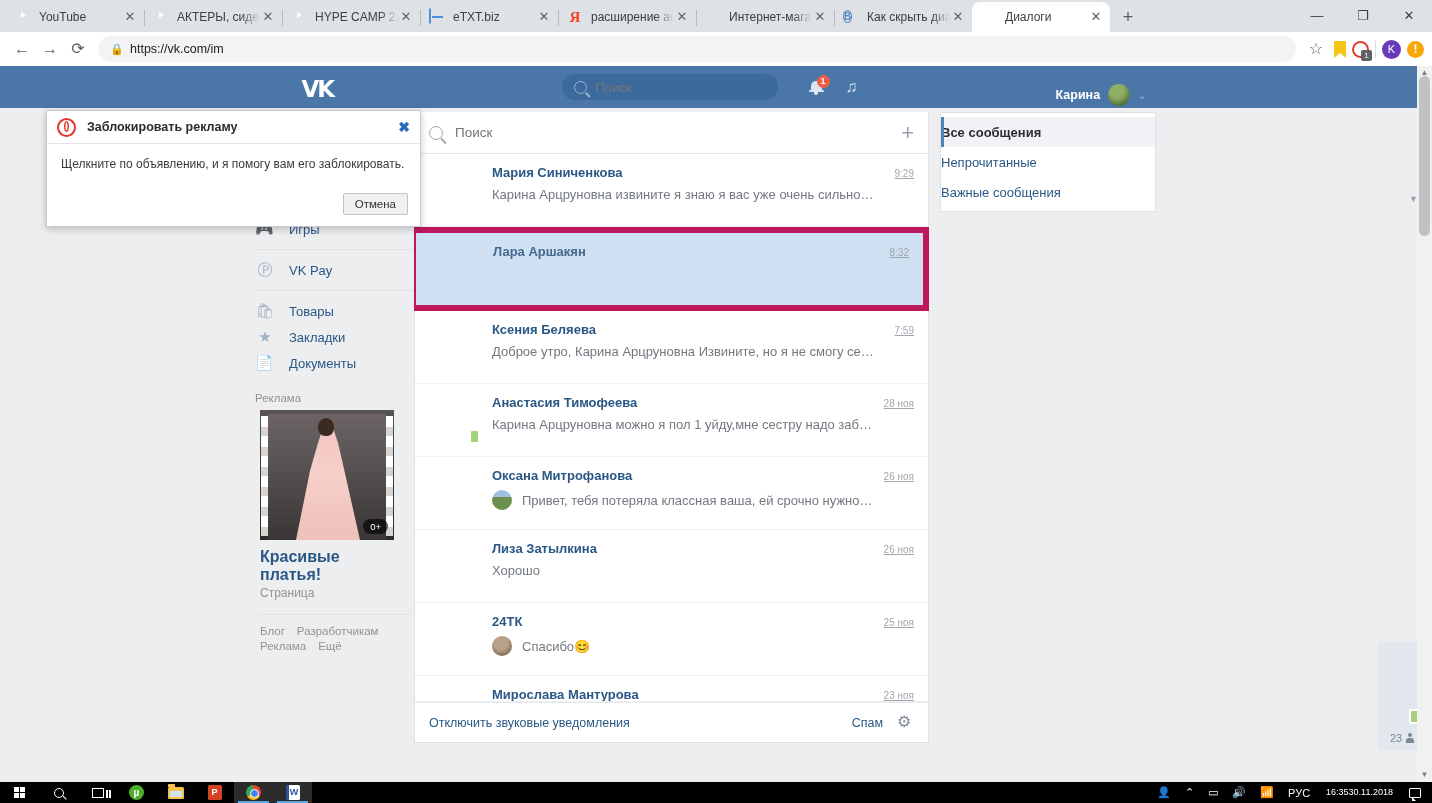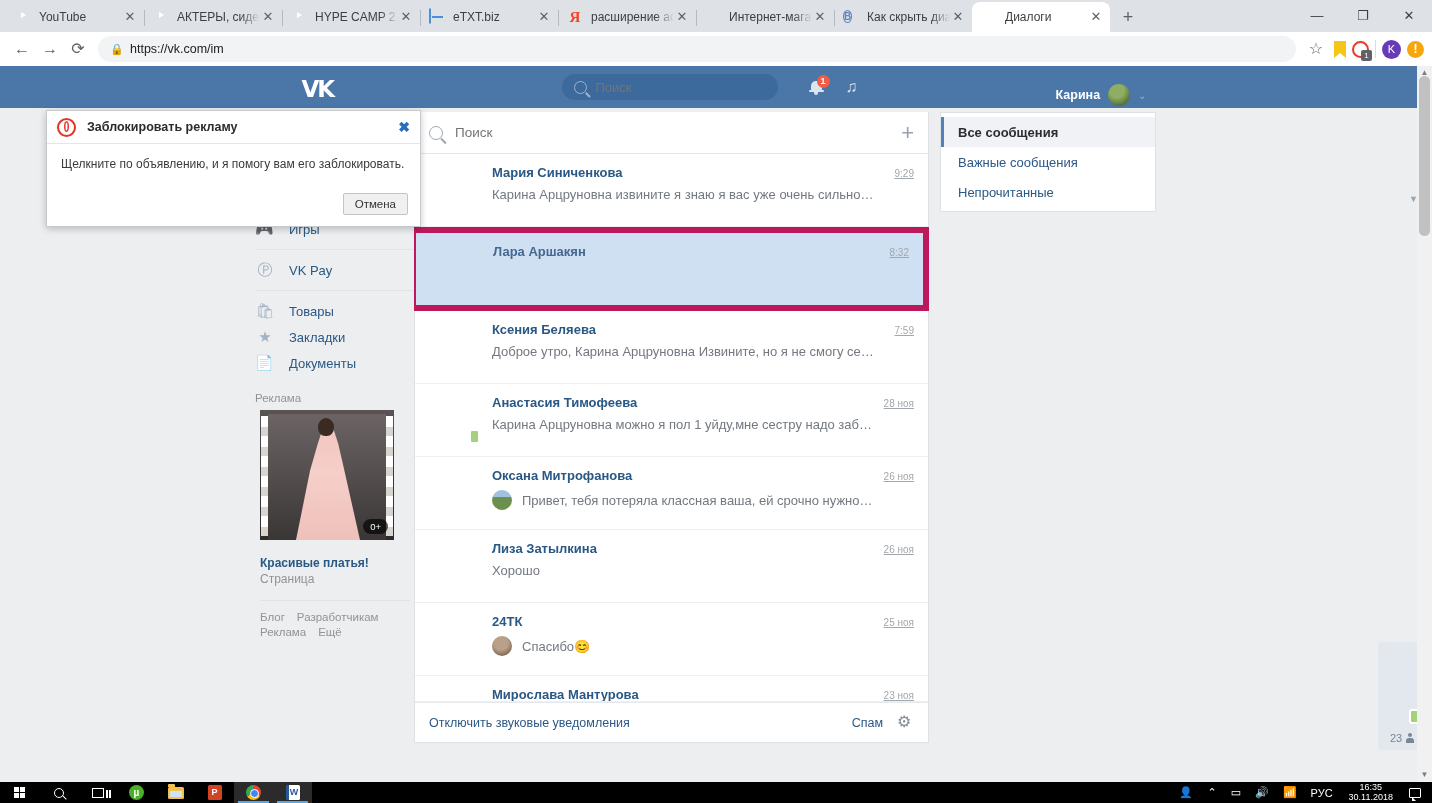--- a/index.html
+++ b/index.html
@@ -107,21 +107,21 @@
   .adv-img .lampL { position:absolute; left:1px; top:6px; width:7px; height:120px;
       background: repeating-linear-gradient(180deg,#fff 0 11px, #d8d4d0 11px 20px); }
   .adv-img .lampR { position:absolute; right:1px; top:6px; width:7px; height:120px;
       background: repeating-linear-gradient(180deg,#fff 0 11px, #d8d4d0 11px 20px); }
   .adv-img .dress { position:absolute; left:36px; top:18px; width:64px; height:112px;
       background: linear-gradient(180deg,#f3c5c0 0%, #f6cfc9 40%, #efc0ba 100%);
       clip-path: polygon(42% 0, 58% 0, 66% 14%, 74% 34%, 100% 100%, 0 100%, 22% 38%, 34% 14%); }
   .adv-img .head { position:absolute; left:58px; top:8px; width:16px; height:18px; border-radius:50% 50% 45% 45%; background:#3a2a22; }
   .adv-badge { position:absolute; right:6px; bottom:6px; background:rgba(0,0,0,.66); color:#fff; font-size:9.5px;
                border-radius:9px; padding:2px 7px; }
-  .adv-name { font-size:12px; color:#2a5885; font-weight:bold; margin-top:16px; }
+  .adv-name { font-size:16px; color:#2a5885; font-weight:bold; margin-top:8px; }
   .adv-sub { font-size:12px; color:#939393; margin-top:2px; }
   .foot-div { height:1px; background:#e0e2e6; margin:14px 0 10px 0; width:150px; }
   .footlinks { display:flex; gap:12px; font-size:11.5px; color:#939393; flex-wrap:wrap; width:170px; row-gap:3px; }
 
   
   .dlg { position:absolute; left:414px; top:46px; width:515px; background:#fff; border:1px solid #dfe1e5; border-top:0; }
   .dlg-search { height:42px; display:flex; align-items:center; padding:0 14px; border-bottom:1px solid #e7e8ec; }
   .dlg-search .sicon { width:14px; height:14px; border:1.8px solid #a0a8b0; border-radius:50%; position:relative; margin-right:12px; flex:0 0 14px; }
   .dlg-search .sicon:after { content:""; position:absolute; right:-5px; bottom:-3px; width:7px; height:1.8px; background:#a0a8b0; transform:rotate(45deg); }
   .dlg-search input { border:0; outline:0; flex:1 1 auto; font-size:13.5px; color:#828282; font-family:"Liberation Sans",sans-serif; }
@@ -143,21 +143,21 @@
              display:flex; align-items:center; }
   .mini-av { width:20px; height:20px; border-radius:50%; flex:0 0 20px; margin-right:10px; overflow:hidden; }
 
   .dlg-foot { height:40px; display:flex; align-items:center; padding:0 14px; border-top:1px solid #e7e8ec; background:#fff; }
   .dlg-foot .mute { font-size:12.5px; color:#2a5885; }
   .dlg-foot .spam { margin-left:auto; font-size:12.5px; color:#2a5885; }
   .gear { margin-left:14px; width:17px; height:17px; color:#818c99; font-size:16px; line-height:16px; }
 
   
   .filters { position:absolute; left:940px; top:46px; width:216px; background:#fff; border:1px solid #dfe1e5; padding:4px 0; }
-  .f-item { height:30px; display:flex; align-items:center; padding-left:17px; font-size:13px; color:#2a5885; position:relative; }
+  .f-item { height:30px; display:flex; align-items:center; font-size:13px; color:#2a5885; position:relative; }
   .f-item.active { background:#f0f2f5; color:#2c2d2e; font-weight:bold; }
   .f-item.active:before { content:""; position:absolute; left:0; top:0; bottom:0; width:3px; background:#5281b7; }
 
   
   .onlinew { position:absolute; right:6px; top:576px; width:48px; background:#e3e8ee; border-radius:4px; padding:8px 0 4px 0;
              display:flex; flex-direction:column; align-items:center; gap:7px; }
   .onlinew .ow-av { width:34px; height:34px; border-radius:50%; position:relative; overflow:visible; }
   .onlinew .ow-av .inner { width:34px; height:34px; border-radius:50%; overflow:hidden; }
   .onlinew .ow-count { font-size:11px; color:#7a8694; display:flex; align-items:center; gap:4px; padding-bottom:2px; }
   .ow-person { width:8px; height:10px; position:relative; }
@@ -201,21 +201,21 @@
   .folder:after { content:""; position:absolute; left:2px; top:4px; right:2px; bottom:1.5px; background:#cfe3f2; }
   .ppt { width:14px; height:15px; background:#d04423; border-radius:1.5px; color:#fff; font-size:9px; font-weight:bold;
          line-height:15px; text-align:center; }
   .chromei { width:15px; height:15px; border-radius:50%;
         background: conic-gradient(#ea4335 0 33%, #fbbc05 33% 66%, #34a853 66% 100%); position:relative; }
   .chromei:after { content:""; position:absolute; left:4px; top:4px; width:7px; height:7px; border-radius:50%; background:#4285f4; border:1px solid #fff; }
   .wordi { width:14px; height:15px; background:#fff; border-radius:1.5px; color:#2b579a; font-size:9px; font-weight:bold;
            line-height:15px; text-align:center; border-left:3px solid #2b579a; }
   .tray { margin-left:auto; display:flex; align-items:center; gap:0; padding-right:4px; color:#fff; font-size:11px; }
   .tray > div { padding:0 7px; height:21px; display:flex; align-items:center; justify-content:center; }
-  .clock { flex-direction:column; line-height:9.5px; font-size:9px; text-align:center; padding:0 9px !important; }
+  .clock { flex-direction:row; line-height:9.5px; font-size:9px; text-align:center; padding:0 9px !important; }
   .notif-sq { width:12px; height:10px; border:1.3px solid #fff; border-radius:1px; position:relative; }
   .notif-sq:after { content:""; position:absolute; left:2px; bottom:-4px; border-left:4px solid #fff; border-top:4px solid transparent; }
 </style>
 </head>
 <body>
 
 <div id="app">
 
   <div class="browser">
 
@@ -493,24 +493,24 @@
           <span class="spam">Спам</span>
           <span class="gear">⚙</span>
         </div>
       </div>
 
       <div class="filters">
         <div class="f-item active">
           <span>Все сообщения</span>
         </div>
         <div class="f-item">
+          <span>Непрочитанные</span>
+        </div>
+        <div class="f-item">
           <span>Важные сообщения</span>
-        </div>
-        <div class="f-item">
-          <span>Непрочитанные</span>
         </div>
       </div>
 
       <div class="onlinew">
         <span class="ow-av"><span class="inner" style="background:radial-gradient(circle at 45% 35%,#f5a623 0 45%,#c96a10 100%)"></span></span>
         <span class="ow-av">
           <span class="inner" style="background:radial-gradient(circle at 40% 40%,#6d6f78 0 35%,#1b1b1e 100%)"></span>
           <span class="mobile-badge"></span>
         </span>
         <span class="ow-count">

